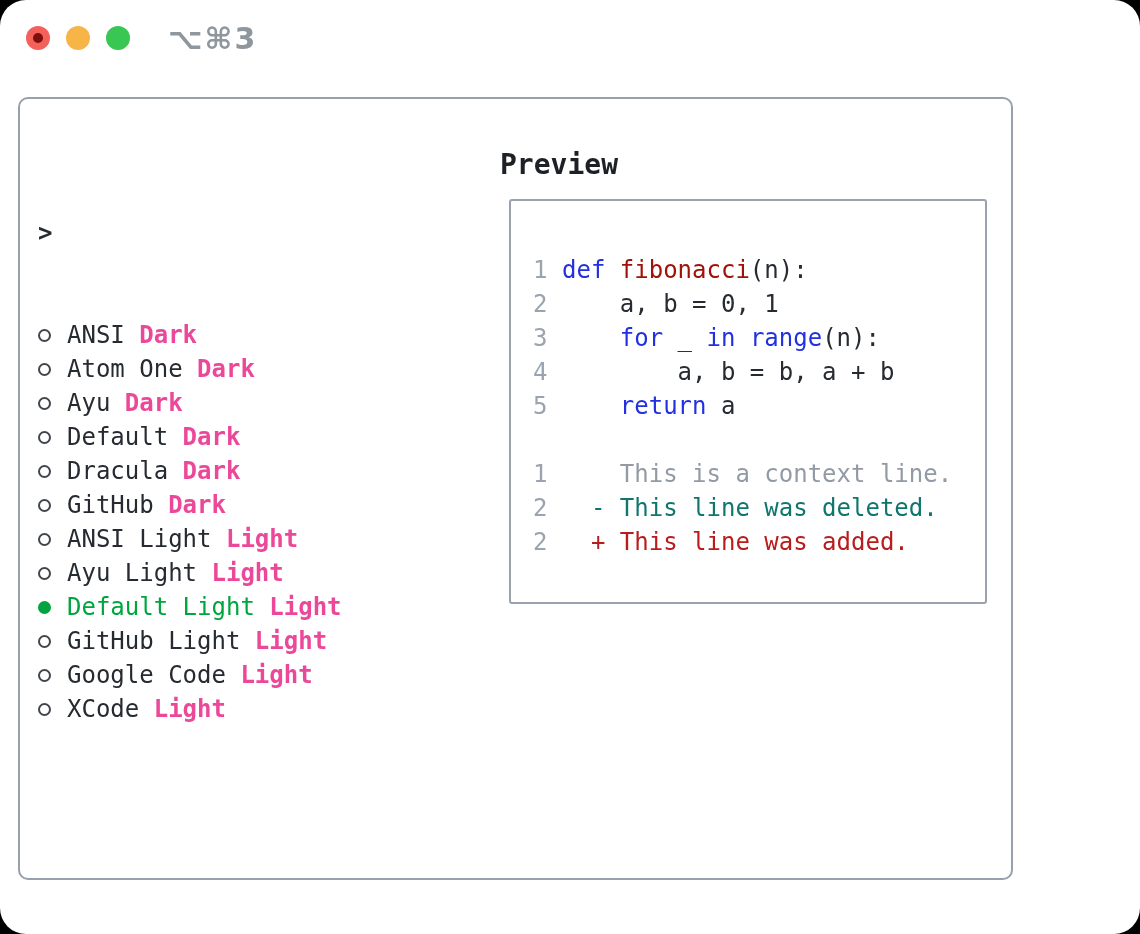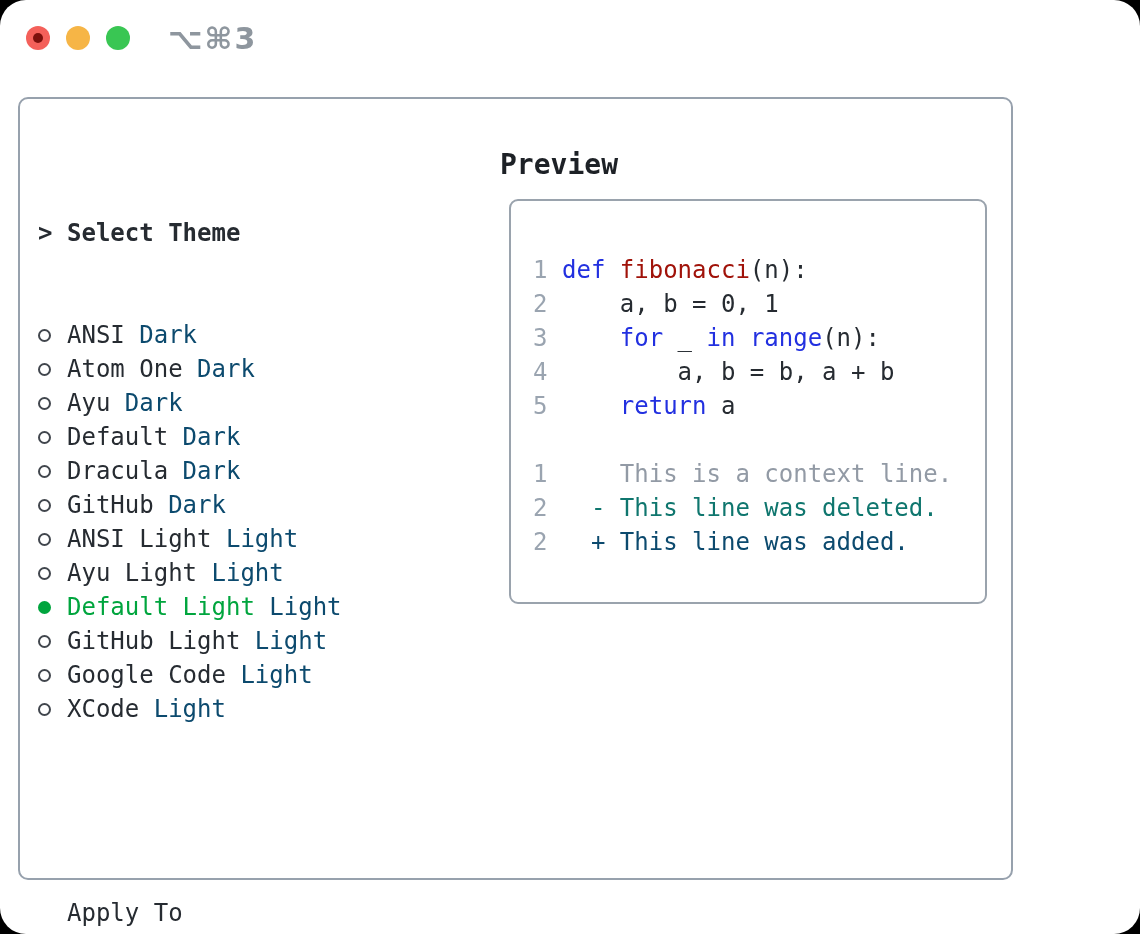--- a/index.html
+++ b/index.html
@@ -44,46 +44,46 @@
   }
   .row { height: 34px; display: flex; align-items: center; }
   .marker { width: 29px; flex: 0 0 29px; display: flex; align-items: center; }
   .circle { width: 13px; height: 13px; border-radius: 50%;
             border: 2px solid #41464d; background: transparent; }
   .circle.filled { border-color: var(--sel); background: var(--sel); }
   .cursor-char { font-weight: bold; color: #262b31; }
   .list-title { font-weight: bold; }
   .theme-name { color: #262b31; }
   .row.selected .theme-name, .row.selected .opt-label { color: var(--sel); }
-  .variant { color: #0c4a6e; }
+  .variant { color: #ec4899; font-weight: bold; }
   .variant::before { content: " "; }
   .apply-header { font-weight: normal; }
 
   
   .preview-label {
     position: absolute; left: 500px; top: 148px;
     font-size: 28px; line-height: 34px; font-weight: bold; color: #1d2126;
   }
   .preview-box {
     position: absolute; left: 509px; top: 199px;
     width: 478px; height: 405px;
-    border: 2px solid #9aa3ad; border-radius: 9px; background: #fff;
+    border: 2px solid #9aa3ad; border-radius: 3px; background: #fff;
   }
   .code {
     position: absolute; left: 22px; top: 52px;
     font-size: 24px; line-height: 34px; white-space: pre;
   }
   .code-row { height: 34px; }
   .ln { display: inline-block; width: 29px; color: #9aa4b0; }
   .tok-keyword  { color: #2230e0; }
   .tok-function { color: #a01209; }
   .tok-plain    { color: #262b31; }
   .tok-context  { color: #929aa5; text-align: center; }
   .tok-deleted  { color: #0f766e; }
-  .tok-added    { color: #0c4a6e; }
+  .tok-added    { color: #b91c1c; }
 </style>
 </head>
 <body>
 
 <div class="screen">
 
   <span class="traffic close">
     <span class="close-dot"></span>
   </span>
   <span class="traffic minimize"></span>
@@ -91,28 +91,23 @@
 
   <span class="win-title">⌥⌘3</span>
 
   <div class="main-box"></div>
 
   <div class="left-col">
     <div class="row">
       <span class="marker">
         <span class="cursor-char">&gt;</span>
       </span>
-      <span class="list-title">Select Theme</span>
     </div>
     <div id="theme-rows"><div class="row"><span class="marker"><span class="circle"></span></span><span class="theme-name">ANSI</span><span class="variant">Dark</span></div><div class="row"><span class="marker"><span class="circle"></span></span><span class="theme-name">Atom One</span><span class="variant">Dark</span></div><div class="row"><span class="marker"><span class="circle"></span></span><span class="theme-name">Ayu</span><span class="variant">Dark</span></div><div class="row"><span class="marker"><span class="circle"></span></span><span class="theme-name">Default</span><span class="variant">Dark</span></div><div class="row"><span class="marker"><span class="circle"></span></span><span class="theme-name">Dracula</span><span class="variant">Dark</span></div><div class="row"><span class="marker"><span class="circle"></span></span><span class="theme-name">GitHub</span><span class="variant">Dark</span></div><div class="row"><span class="marker"><span class="circle"></span></span><span class="theme-name">ANSI Light</span><span class="variant">Light</span></div><div class="row"><span class="marker"><span class="circle"></span></span><span class="theme-name">Ayu Light</span><span class="variant">Light</span></div><div class="row selected"><span class="marker"><span class="circle filled"></span></span><span class="theme-name">Default Light</span><span class="variant">Light</span></div><div class="row"><span class="marker"><span class="circle"></span></span><span class="theme-name">GitHub Light</span><span class="variant">Light</span></div><div class="row"><span class="marker"><span class="circle"></span></span><span class="theme-name">Google Code</span><span class="variant">Light</span></div><div class="row"><span class="marker"><span class="circle"></span></span><span class="theme-name">XCode</span><span class="variant">Light</span></div></div>
     <div class="row"></div>
-    <div class="row">
-      <span class="marker"></span>
-      <span class="apply-header">Apply To</span>
-    </div>
     
     
     
     
   </div>
 
   <div class="preview-label">Preview</div>
 
   <div class="preview-box">
     <div class="code" id="code-lines"><div class="code-row"><span class="ln">1</span><span class="tok-keyword">def</span><span class="tok-plain"> </span><span class="tok-function">fibonacci</span><span class="tok-plain">(n):</span></div><div class="code-row"><span class="ln">2</span><span class="tok-plain">    a, b = 0, 1</span></div><div class="code-row"><span class="ln">3</span><span class="tok-plain">    </span><span class="tok-keyword">for</span><span class="tok-plain"> _ </span><span class="tok-keyword">in</span><span class="tok-plain"> </span><span class="tok-keyword">range</span><span class="tok-plain">(n):</span></div><div class="code-row"><span class="ln">4</span><span class="tok-plain">        a, b = b, a + b</span></div><div class="code-row"><span class="ln">5</span><span class="tok-plain">    </span><span class="tok-keyword">return</span><span class="tok-plain"> a</span></div><div class="code-row"><span class="ln"></span></div><div class="code-row"><span class="ln">1</span><span class="tok-context">    This is a context line.</span></div><div class="code-row"><span class="ln">2</span><span class="tok-plain">  </span><span class="tok-deleted">- This line was deleted.</span></div><div class="code-row"><span class="ln">2</span><span class="tok-plain">  </span><span class="tok-added">+ This line was added.</span></div></div>

